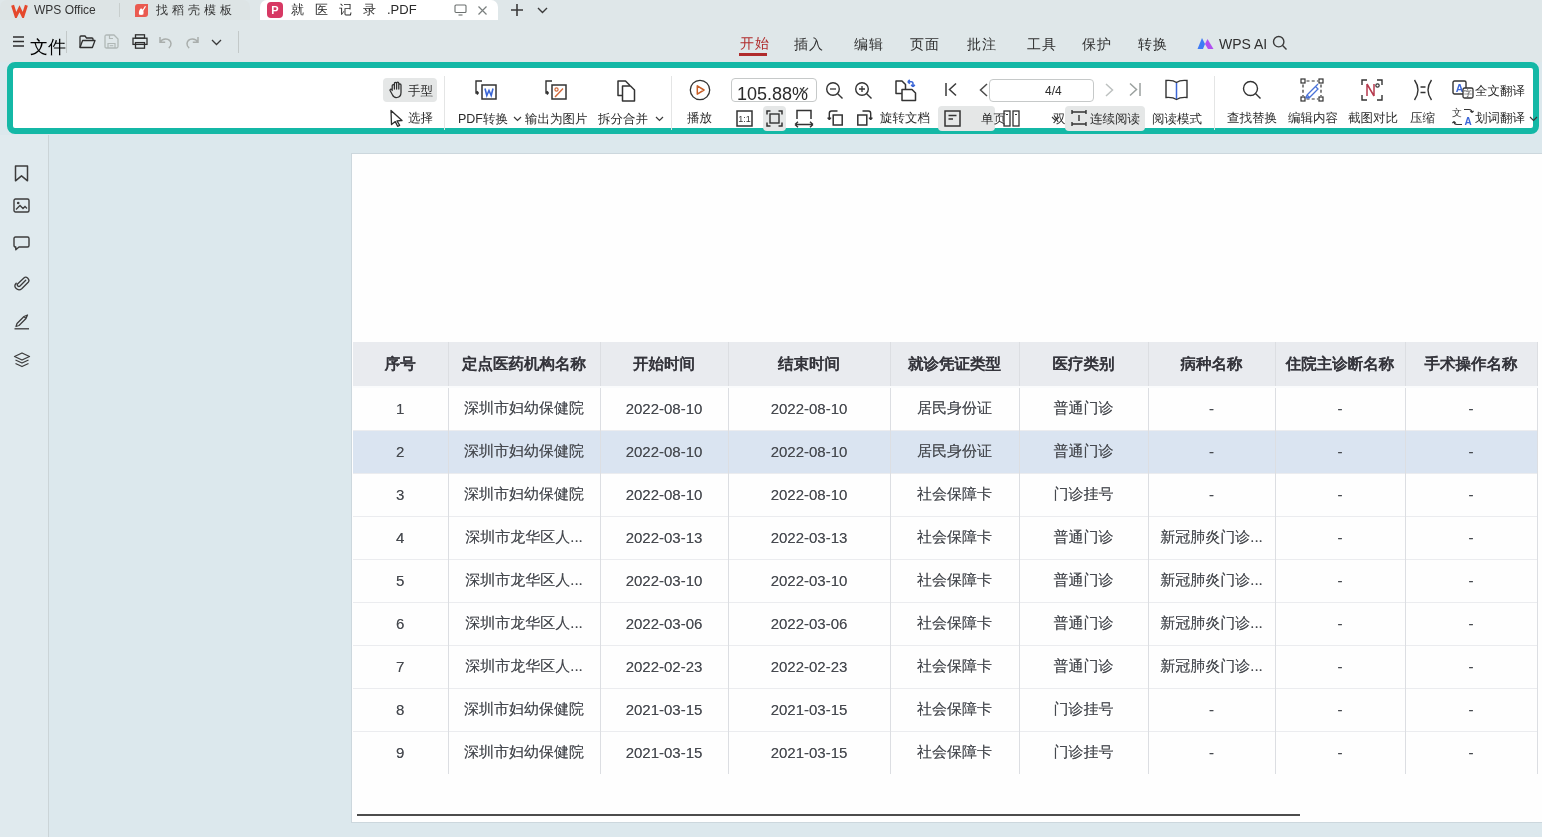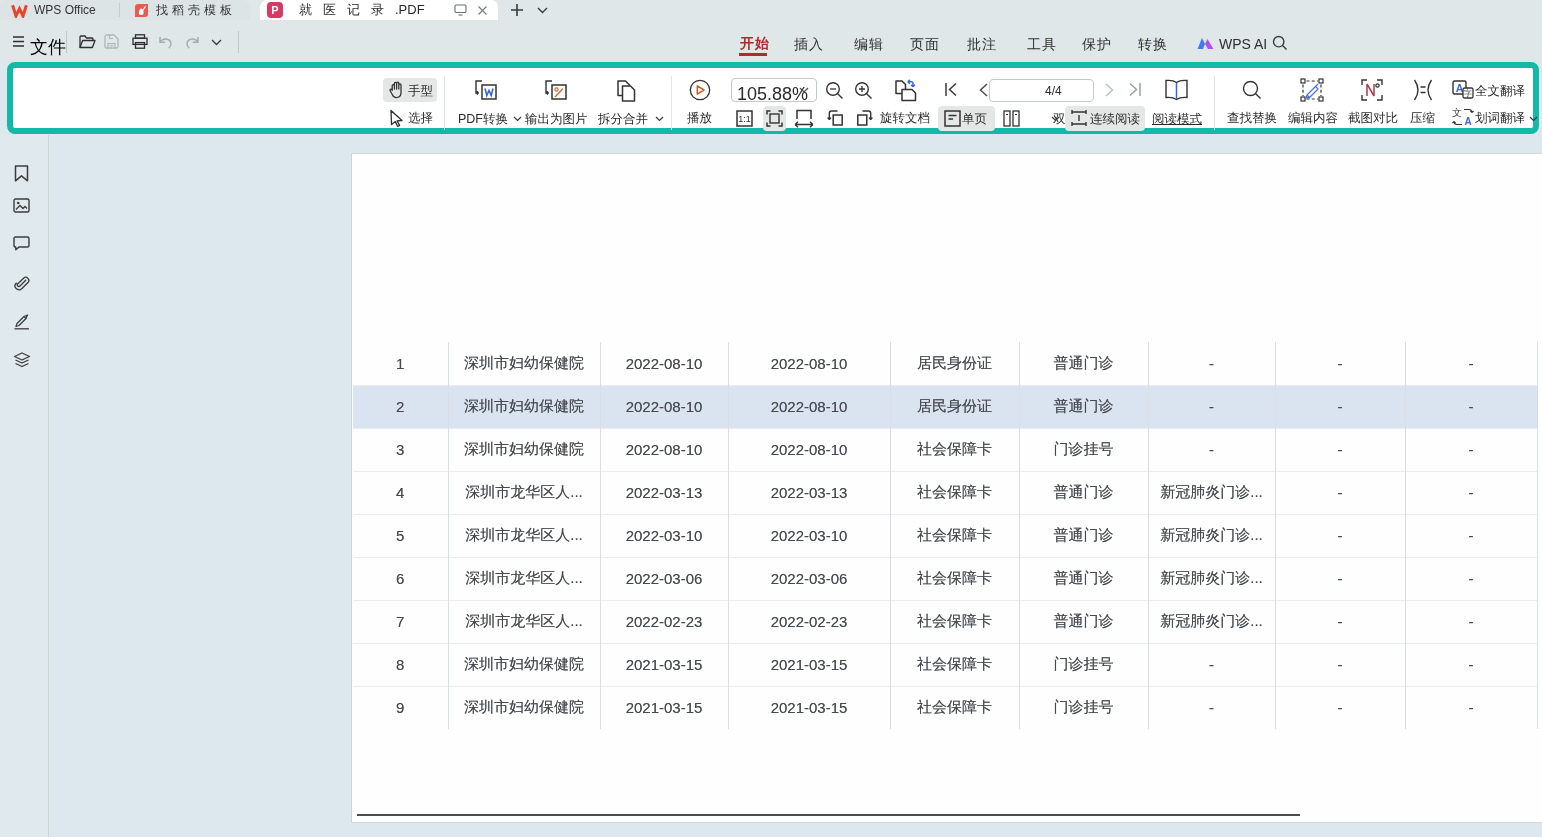--- a/index.html
+++ b/index.html
@@ -48,21 +48,21 @@
       <path d="M5 11.5 Q4.3 7.5 7 5.2 Q10.5 7 9.3 11.5 Q7 12.3 5 11.5 Z" fill="#fff"></path>
       <path d="M7.5 9.5 Q9.5 6.5 11.5 3.2" stroke="#fff" stroke-width="1.2" fill="none"></path>
     </svg>
     <span class="tabtxt" style="margin-left:7px;letter-spacing:4px;">找稻壳模板</span>
   </div>
   <div class="tab" style="left:260px;width:238px;background:#ffffff;">
     <svg width="16" height="16" viewBox="0 0 16 16" style="margin-left:7px">
       <rect x="0" y="0" width="16" height="16" rx="4" fill="#d73964"></rect>
       <text x="8" y="12" font-size="11" font-weight="bold" fill="#fff" text-anchor="middle" font-family="Liberation Sans">P</text>
     </svg>
-    <span class="tabtxt" style="margin-left:16px;font-size:13px;color:#2a2a2a;"><span style="letter-spacing:11px">就医记录</span>.PDF</span>
+    <span class="tabtxt" style="margin-left:8px;font-size:13px;color:#2a2a2a;"><span style="letter-spacing:11px">就医记录</span>.PDF</span>
     <svg width="13" height="12" viewBox="0 0 13 12" style="position:absolute;left:194px;top:4px">
       <rect x="1" y="1" width="11" height="7.5" rx="1" stroke="#6a6f6e" stroke-width="1.1" fill="none"></rect>
       <path d="M4.5 11 L8.5 11" stroke="#6a6f6e" stroke-width="1.1"></path>
     </svg>
     <svg width="11" height="11" viewBox="0 0 11 11" style="position:absolute;left:217px;top:5px">
       <path d="M1.5 1.5 L9.5 9.5 M9.5 1.5 L1.5 9.5" stroke="#7a7f7e" stroke-width="1.2"></path>
     </svg>
   </div>
   <svg width="14" height="14" viewBox="0 0 14 14" style="position:absolute;left:510px;top:3px">
     <path d="M7 1 L7 13 M1 7 L13 7" stroke="#3a3a3a" stroke-width="1.6"></path>
@@ -94,21 +94,21 @@
   <svg width="15" height="14" viewBox="0 0 15 14" style="position:absolute;left:158px;top:15px">
     <path d="M2 2 V7.2 H7.2 M2.2 7 Q3.8 3.8 7.8 3.9 Q12.6 4.2 13 8.6 Q13.1 11.5 10.8 13" stroke="#a9aeac" stroke-width="1.5" fill="none"></path>
   </svg>
   <svg width="15" height="14" viewBox="0 0 15 14" style="position:absolute;left:185px;top:15px">
     <path d="M13 2 V7.2 H7.8 M12.8 7 Q11.2 3.8 7.2 3.9 Q2.4 4.2 2 8.6 Q1.9 11.5 4.2 13" stroke="#a9aeac" stroke-width="1.5" fill="none"></path>
   </svg>
   <svg width="11" height="7" viewBox="0 0 11 7" style="position:absolute;left:211px;top:19px">
     <path d="M1 1 L5.5 5.5 L10 1" stroke="#3a3a3a" stroke-width="1.3" fill="none"></path>
   </svg>
   <div class="qsep" style="left:238px;top:11px;"></div>
-  <span class="menu" style="left:740px;top:15px;color:#b02c2c;font-weight:bold;">开始</span>
+  <span class="menu" style="left:740px;top:15px;color:#b02c2c;font-weight:normal;">开始</span>
   <div style="position:absolute;left:739px;top:33px;width:28px;height:3px;background:#b02c2c;"></div>
   <span class="menu" style="left:794px;">插入</span>
   <span class="menu" style="left:854px;">编辑</span>
   <span class="menu" style="left:910px;">页面</span>
   <span class="menu" style="left:967px;">批注</span>
   <span class="menu" style="left:1027px;">工具</span>
   <span class="menu" style="left:1082px;">保护</span>
   <span class="menu" style="left:1138px;">转换</span>
   <svg width="17" height="13" viewBox="0 0 17 13" style="position:absolute;left:1197px;top:17px">
     <path d="M0.5 12 L5 1 L8 7 L6 12 Z" fill="#3f7bf5"></path>
@@ -224,36 +224,36 @@
   </svg>
   <svg width="25" height="23" viewBox="0 0 25 23" style="position:absolute;left:1151px;top:11px">
     <path d="M12.5 3.5 Q9 0.8 2 1.5 V18.5 Q9 18 12.5 20.5 Q16 18 23 18.5 V1.5 Q16 0.8 12.5 3.5 Z" stroke="#333" stroke-width="1.4" fill="none"></path>
     <path d="M12.5 4 V20" stroke="#3b66d6" stroke-width="1.5"></path>
   </svg>
   <div class="pill" style="left:925px;top:38px;width:57px;height:25px;"></div>
   <svg width="17" height="17" viewBox="0 0 17 17" style="position:absolute;left:931px;top:42px">
     <rect x="1" y="1" width="15" height="15" stroke="#333" stroke-width="1.5" fill="none"></rect>
     <path d="M4.5 5.5 H12.5 M4.5 9 H9" stroke="#333" stroke-width="1.4"></path>
   </svg>
-  <span class="rlab" style="left:949px;top:43px;">单页</span>
+  <span class="rlab" style="left:949px;top:43px;padding-left:19px;">单页</span>
   <svg width="17" height="17" viewBox="0 0 17 17" style="position:absolute;left:990px;top:42px">
     <rect x="1" y="1" width="6 " height="15" stroke="#333" stroke-width="1.3" fill="none"></rect>
     <rect x="10" y="1" width="6" height="15" stroke="#333" stroke-width="1.3" fill="none"></rect>
     <path d="M3 4.5 H5 M12 4.5 H14" stroke="#333" stroke-width="1.2"></path>
   </svg>
   <span class="rlab" style="left:1008px;top:43px;padding-left:32px;">双页</span>
   <svg class="chev" width="9" height="6" viewBox="0 0 9 6" style="position:absolute;left:1038px;top:48px">
       <path d="M1 1 L4.5 4.5 L8 1" stroke="#3a3a3a" stroke-width="1.2" fill="none"></path>
     </svg>
   <div class="pill" style="left:1052px;top:38px;width:80px;height:25px;"></div>
   <svg width="18" height="18" viewBox="0 0 18 18" style="position:absolute;left:1057px;top:41px">
     <path d="M2 1 V5 M2 3 H16 M16 1 V5 M2 13 V17 M2 15 H16 M16 13 V17 M9 6 V12" stroke="#333" stroke-width="1.4" fill="none"></path>
   </svg>
   <span class="rlab" style="left:1077px;top:43px;">连续阅读</span>
-  <span class="rlab" style="left:1139px;top:43px;text-decoration:underline;">阅读模式</span>
+  <span class="rlab" style="left:1139px;top:43px;">阅读模式</span>
   <div class="rsep" style="left:1201px;"></div>
 
   <svg width="20" height="20" viewBox="0 0 20 20" style="position:absolute;left:1229px;top:12px">
     <circle cx="8.5" cy="8.5" r="7" stroke="#333" stroke-width="1.4" fill="none"></circle>
     <path d="M13.7 13.7 L18.5 18.5" stroke="#333" stroke-width="1.4"></path>
   </svg>
   <span class="rlab" style="left:1214px;top:42px;">查找替换</span>
   <svg width="24" height="24" viewBox="0 0 24 24" style="position:absolute;left:1287px;top:10px">
     <rect x="1" y="1" width="4" height="4" stroke="#333" stroke-width="1.2" fill="none"></rect>
     <rect x="19" y="1" width="4" height="4" stroke="#333" stroke-width="1.2" fill="none"></rect>
@@ -324,20 +324,31 @@
         <col style="width:152px">
         <col style="width:128px">
         <col style="width:162px">
         <col style="width:129px">
         <col style="width:129px">
         <col style="width:127px">
         <col style="width:130px">
         <col style="width:132px">
       </colgroup>
 <tbody>
+        <tr class="hd">
+          <th style="border-left:none">序号</th>
+          <th>定点医药机构名称</th>
+          <th>开始时间</th>
+          <th>结束时间</th>
+          <th>就诊凭证类型</th>
+          <th>医疗类别</th>
+          <th>病种名称</th>
+          <th>住院主诊断名称</th>
+          <th>手术操作名称</th>
+        </tr>
 <tr class="r1">
           <td style="border-left:none">1</td>
           <td>深圳市妇幼保健院</td>
           <td>2022-08-10</td>
           <td>2022-08-10</td>
           <td>居民身份证</td>
           <td>普通门诊</td>
           <td>-</td>
           <td>-</td>
           <td>-</td>

